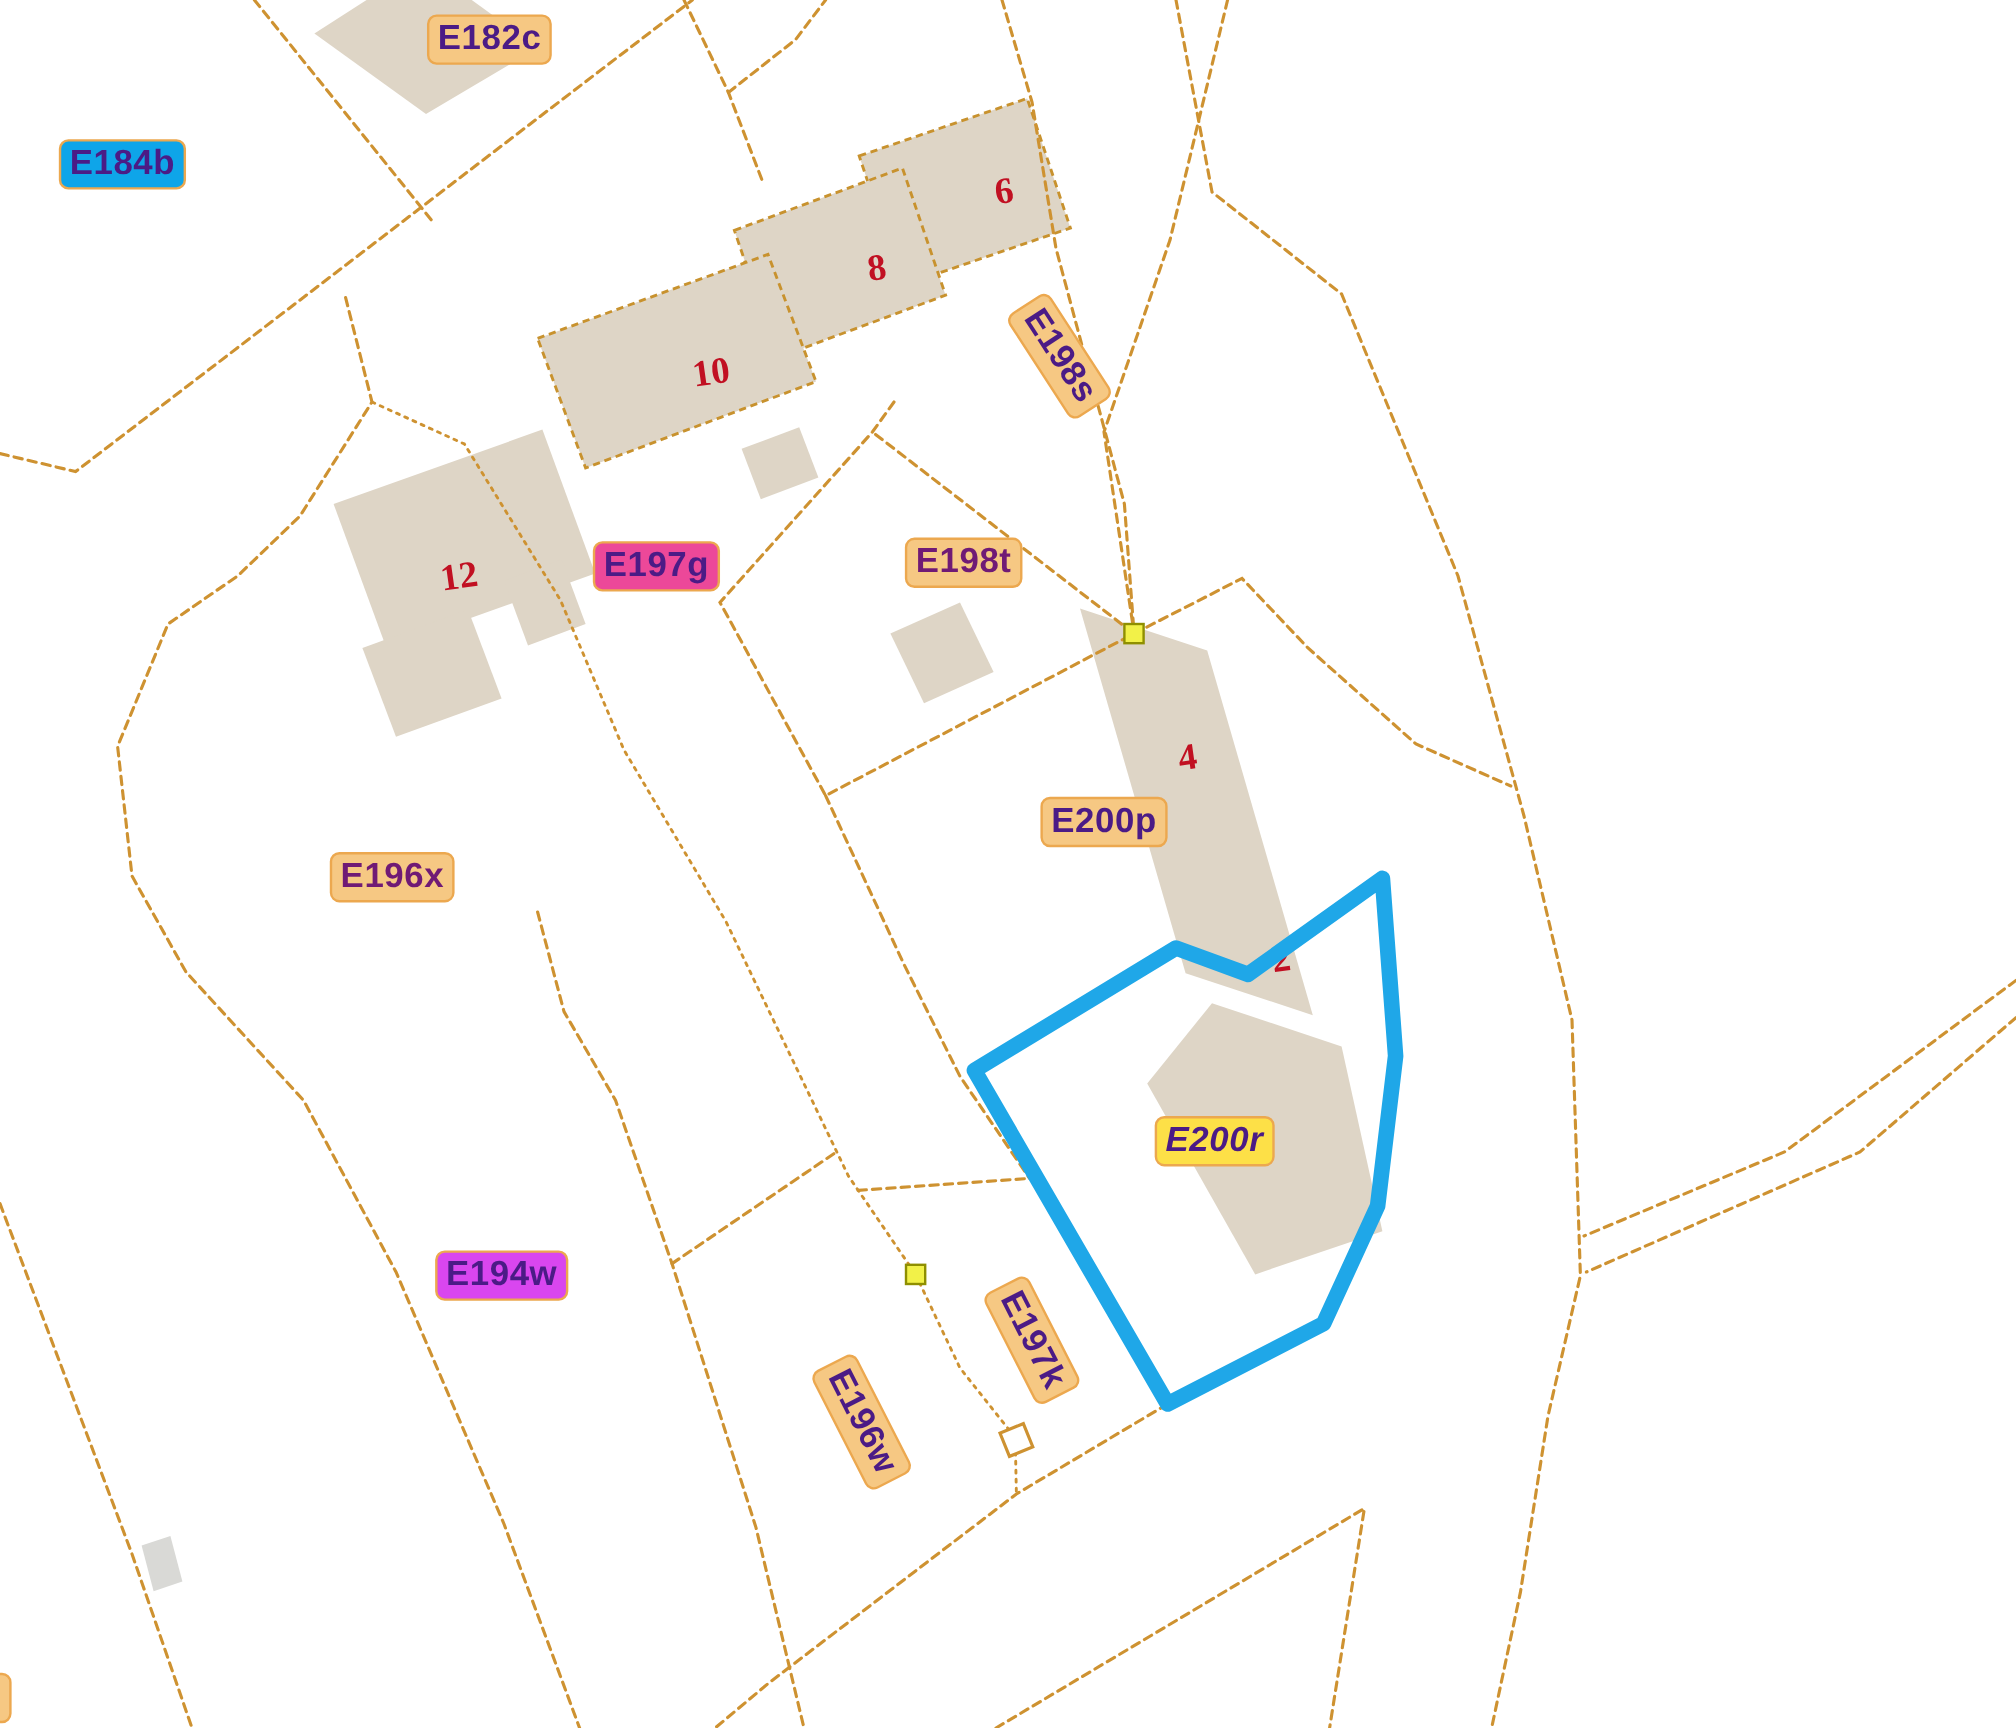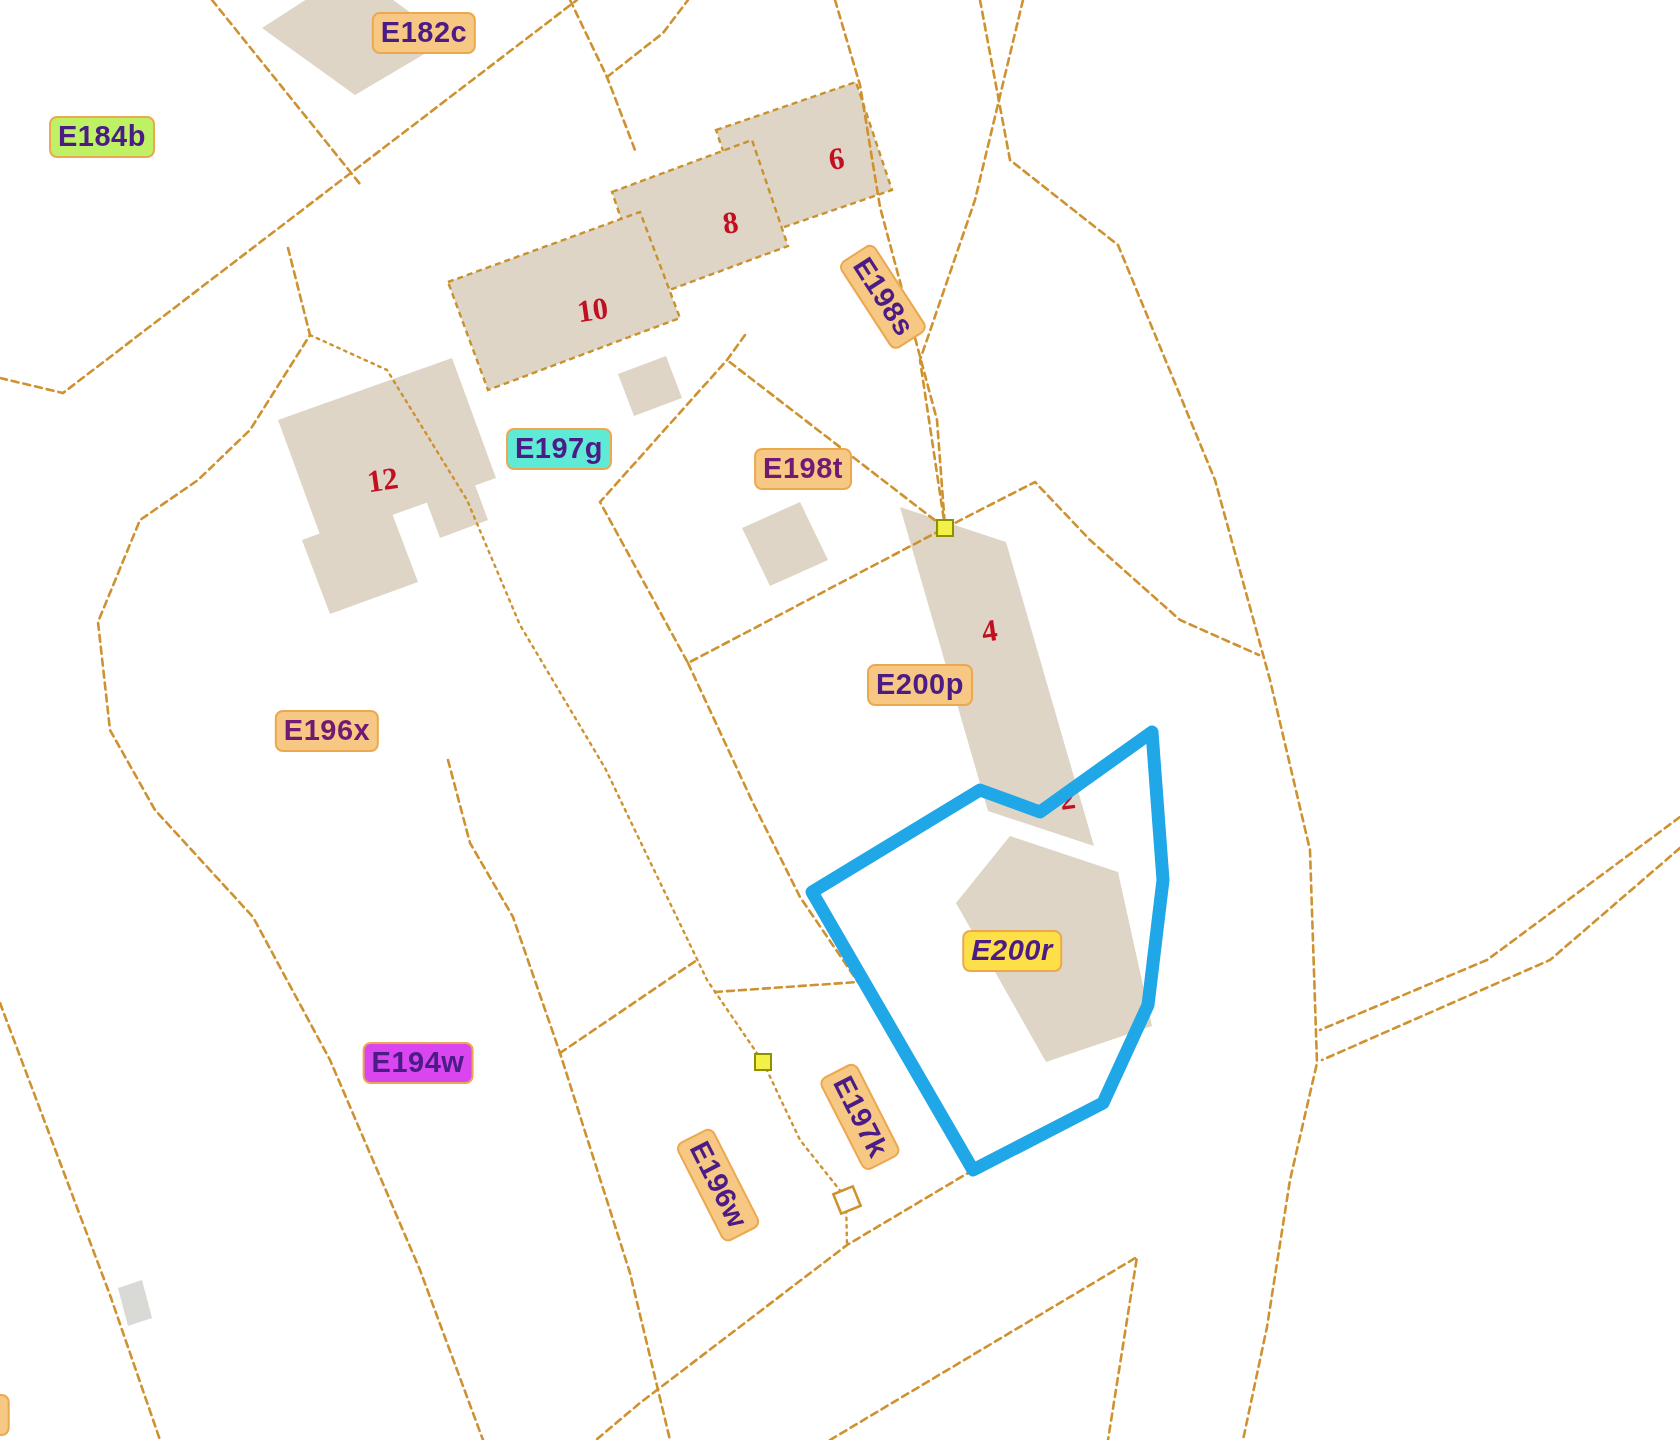--- a/index.html
+++ b/index.html
@@ -72,23 +72,23 @@
     <g id="g-highlight">
         <polygon points="812,892 980,790 1040,812 1152,732 1163,880 1148,1005 1103,1103 973,1170" fill="none" stroke="#1FA7E8" stroke-width="13" stroke-linejoin="round"></polygon>
       </g>
     <g id="g-markers">
         <rect x="937" y="520" width="16" height="16" fill="#F2F148" stroke="#8F8F00" stroke-width="2"></rect>
         <rect x="755" y="1054" width="16" height="16" fill="#F2F148" stroke="#8F8F00" stroke-width="2"></rect>
         <rect x="836.5" y="1189.5" width="21" height="21" fill="#FFFFFF" stroke="#CE9231" stroke-width="2.6" transform="rotate(-22 847 1200)"></rect>
       </g>
   </svg>
   <div id="labels-layer">
-      <div class="parcel-label" style="left: 424px; top: 33px; background: rgb(246, 200, 131); border: 2px solid rgb(236, 168, 79); color: rgb(75, 27, 134); transform: translate(-50%, -50%) rotate(0deg);">E182c</div>
-      <div class="parcel-label" style="left: 102px; top: 137px; background: #bef264; border: 2px solid rgb(236, 168, 79); color: rgb(75, 27, 134); transform: translate(-50%, -50%) rotate(0deg);">E184b</div>
-      <div class="parcel-label" style="left: 547px; top: 449px; background: #5eead4; border: 2px solid rgb(236, 168, 79); color: rgb(75, 27, 134); transform: translate(-50%, -50%) rotate(0deg); margin-left: 12px;">E197g</div>
+      <div class="parcel-label" style="left: 408px; top: 33px; background: rgb(246, 200, 131); border: 2px solid rgb(236, 168, 79); color: rgb(75, 27, 134); transform: translate(-50%, -50%) rotate(0deg);">E182c</div>
+      <div class="parcel-label" style="left: 102px; top: 137px; background: #0ea5e9; border: 2px solid rgb(236, 168, 79); color: rgb(75, 27, 134); transform: translate(-50%, -50%) rotate(0deg);">E184b</div>
+      <div class="parcel-label" style="left: 547px; top: 472px; background: #ec4899; border: 2px solid rgb(236, 168, 79); color: rgb(75, 27, 134); transform: translate(-50%, -50%) rotate(0deg);">E197g</div>
       <div class="parcel-label" style="left: 803px; top: 469px; background: rgb(246, 200, 131); border: 2px solid rgb(236, 168, 79); color: #701a75; transform: translate(-50%, -50%) rotate(0deg);">E198t</div>
       <div class="parcel-label" style="left: 883px; top: 297px; background: rgb(246, 200, 131); border: 2px solid rgb(236, 168, 79); color: rgb(75, 27, 134); transform: translate(-50%, -50%) rotate(57deg);">E198s</div>
       <div class="parcel-label" style="left: 327px; top: 731px; background: rgb(246, 200, 131); border: 2px solid rgb(236, 168, 79); color: #701a75; transform: translate(-50%, -50%) rotate(0deg);">E196x</div>
       <div class="parcel-label" style="left: 905px; top: 685px; background: rgb(246, 200, 131); border: 2px solid rgb(236, 168, 79); color: rgb(75, 27, 134); transform: translate(-50%, -50%) rotate(0deg); margin-left: 15px;">E200p</div>
       <div class="parcel-label" style="left: 1012px; top: 951px; background: #fde047; border: 2px solid rgb(236, 168, 79); color: rgb(75, 27, 134); transform: translate(-50%, -50%) rotate(0deg); font-style: italic;">E200r</div>
       <div class="parcel-label" style="left: 418px; top: 1063px; background: #d946ef; border: 2px solid rgb(236, 168, 79); color: rgb(75, 27, 134); transform: translate(-50%, -50%) rotate(0deg);">E194w</div>
       <div class="parcel-label" style="left: 718px; top: 1185px; background: rgb(246, 200, 131); border: 2px solid rgb(236, 168, 79); color: rgb(75, 27, 134); transform: translate(-50%, -50%) rotate(63deg);">E196w</div>
       <div class="parcel-label" style="left: 860px; top: 1117px; background: rgb(246, 200, 131); border: 2px solid rgb(236, 168, 79); color: rgb(75, 27, 134); transform: translate(-50%, -50%) rotate(63deg);">E197k</div>
       <div class="parcel-label" style="left: -8px; top: 1415px; background: rgb(246, 200, 131); border: 2px solid rgb(236, 168, 79); color: rgb(75, 27, 134); transform: translate(-50%, -50%) rotate(0deg);">2</div>
     </div>

